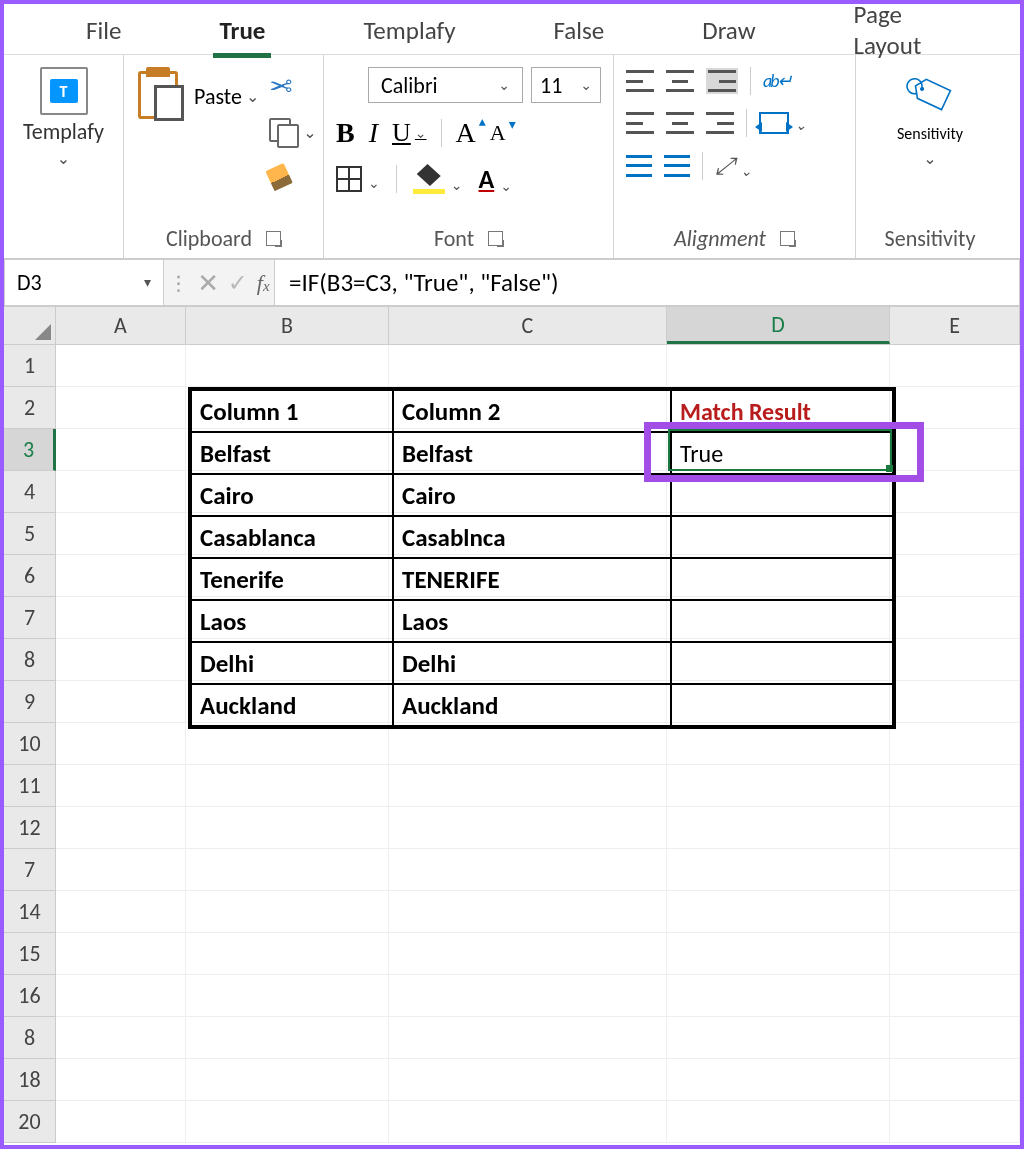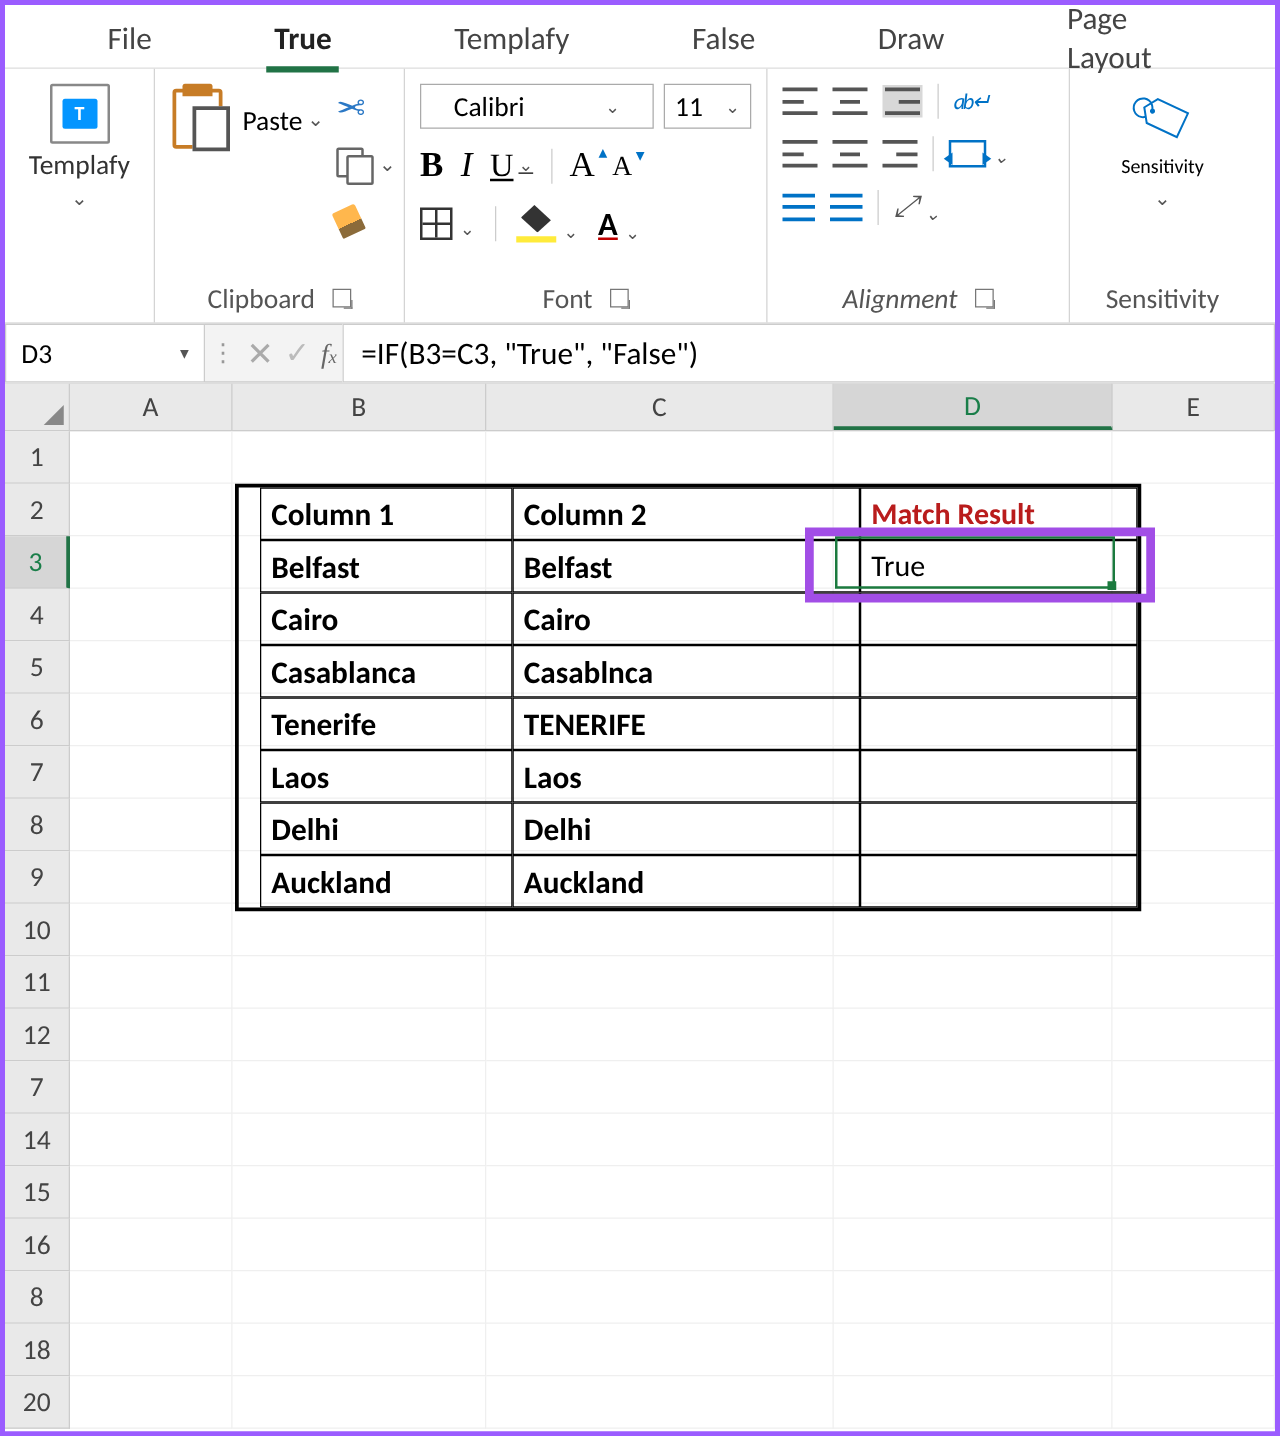--- a/index.html
+++ b/index.html
@@ -84,21 +84,21 @@
   .copy-ic::before,.copy-ic::after{content:"";position:absolute;border:2px solid #666;background:#fff;border-radius:2px;}
   .copy-ic::before{left:0;top:0;width:18px;height:20px;}
   .copy-ic::after{left:8px;top:6px;width:18px;height:20px;}
   .fmtpaint{width:28px;height:28px;display:flex;align-items:flex-end;}
   .brush{width:20px;height:22px;background:linear-gradient(#ffb74d 0 60%, #8b6b3a 60%);transform:rotate(-25deg);border-radius:2px 2px 1px 1px;}
 
   
   .g-font{width:290px;}
   .font-body{display:flex;flex-direction:column;gap:14px;margin-top:4px;width:100%;}
   .font-row1{display:flex;gap:8px;}
-  .font-name{flex:1;height:36px;border:1px solid #aaa;display:flex;align-items:center;padding:0 26px;font-size:22px;background:#fff;justify-content:space-between;}
+  .font-name{flex:1;height:36px;border:1px solid #aaa;display:flex;align-items:center;padding:0 12px;font-size:22px;background:#fff;justify-content:space-between;margin-left:32px;}
   .font-size{width:70px;height:36px;border:1px solid #aaa;display:flex;align-items:center;justify-content:space-between;padding:0 8px;font-size:22px;}
   .dd{font-size:14px;color:#555;}
   .font-row2{display:flex;gap:14px;align-items:center;font-size:26px;}
   .btn-b{font-weight:bold;font-family:"Times New Roman",serif;font-size:28px;}
   .btn-i{font-style:italic;font-family:"Times New Roman",serif;font-size:28px;}
   .btn-u{text-decoration:underline;font-family:"Times New Roman",serif;font-size:26px;display:flex;align-items:center;gap:4px;}
   .sep{width:1px;height:28px;background:#ccc;}
   .size-btn{font-family:"Times New Roman",serif;font-size:28px;position:relative;}
   .size-btn sup{position:absolute;font-size:14px;top:-4px;right:-10px;color:#0072c6;}
   .font-row3{display:flex;gap:16px;align-items:center;}
@@ -166,21 +166,20 @@
   .wD{width:224px;}
   .wE{width:130px;}
 
   
   .data-overlay{
     position:absolute;
     left:184px;
     top:80px;
     border:3px solid #000;
     font-family:Calibri,Arial,sans-serif;
-    padding-left:17px;
   }
   .drow{display:flex;height:42px;}
   .dc{border:1px solid #000;display:flex;align-items:center;padding:0 8px;font-size:25px;font-weight:bold;}
   .dc.w1{width:202px;}
   .dc.w2{width:278px;}
   .dc.w3{width:222px;font-weight:normal;font-size:24px;}
   .dc.hdr3{color:#b91c1c;font-weight:bold;}
 
   
   .hl-box{

